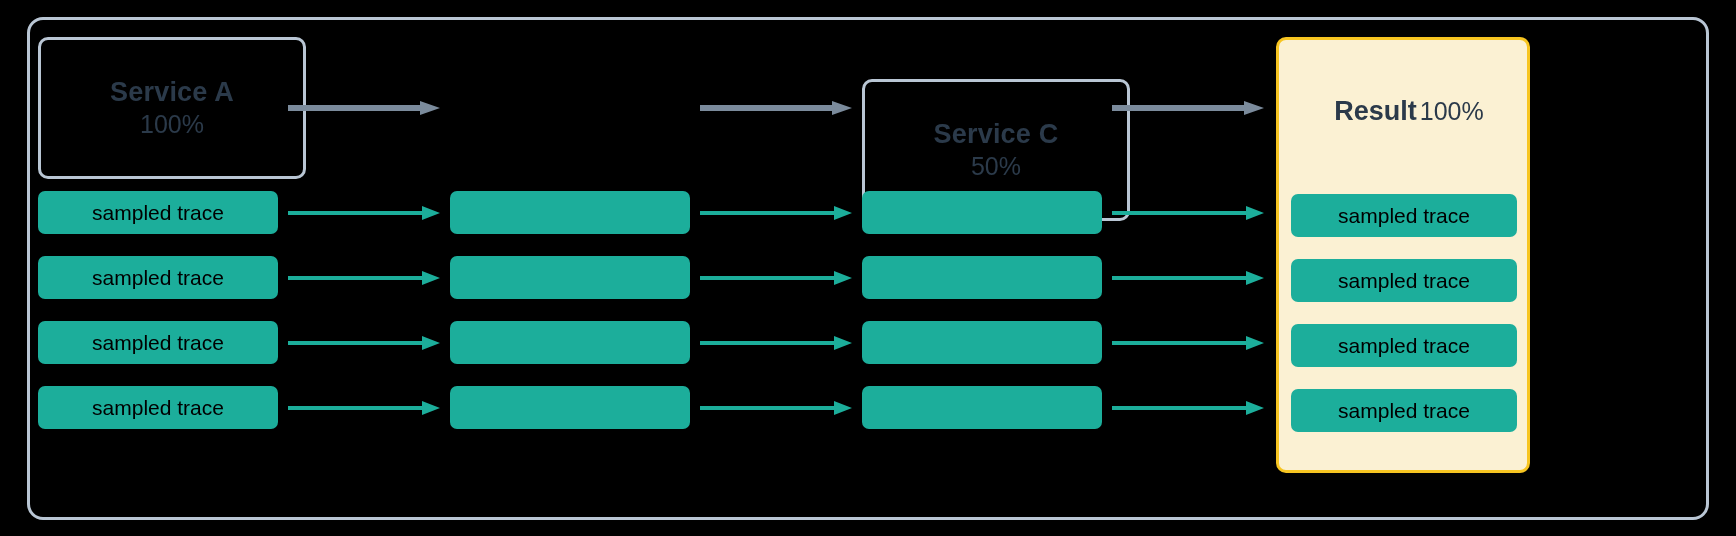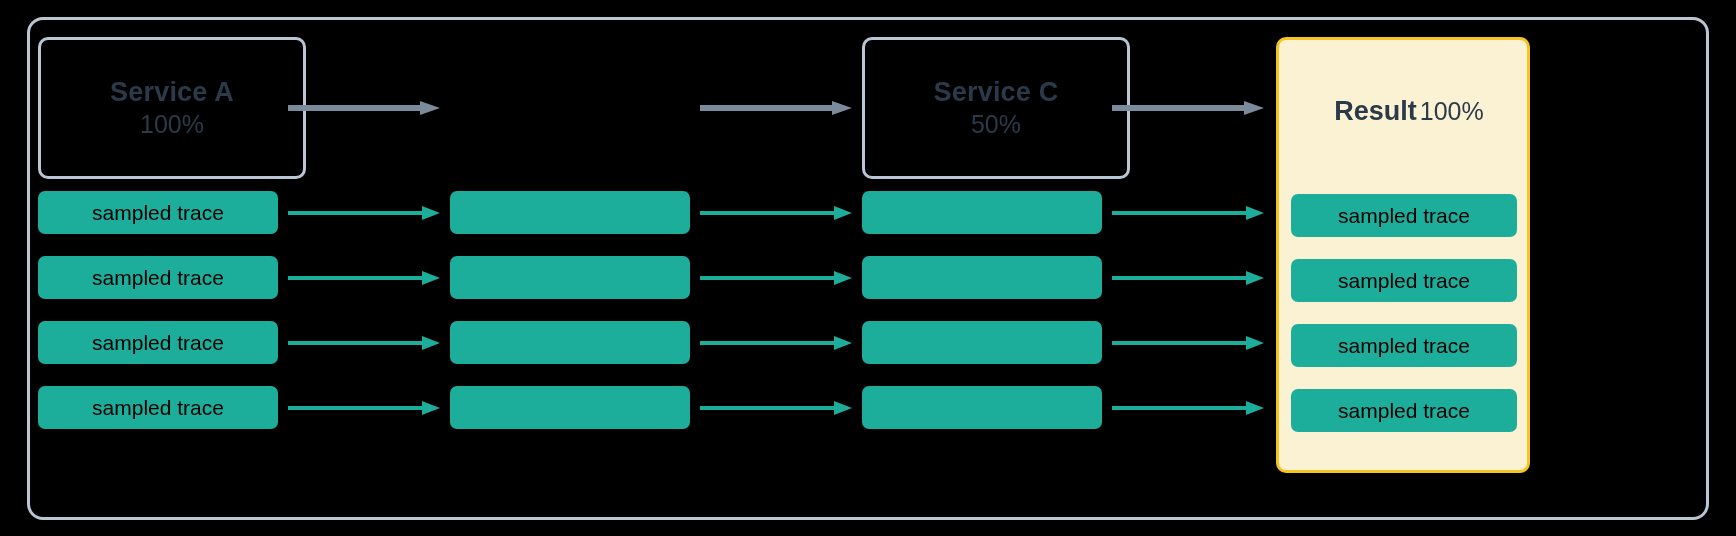--- a/index.html
+++ b/index.html
@@ -118,21 +118,21 @@
 <div class="diagram">
 
   <div class="svc-row">
 
     <div class="svc-box" style="left:8px;">
       <div class="svc-title">Service A</div>
       <div class="svc-pct">100%</div>
     </div>
 
 
-    <div class="svc-box" style="left:832px;">
+    <div class="svc-box" style="left:832px;margin-top:42px;">
       <div class="svc-title">Service C</div>
       <div class="svc-pct">50%</div>
     </div>
 
   </div>
 
   <div class="result-col">
     <div class="result-head">
       <div class="result-title">Result</div>
       <div class="result-pct">100%</div>

